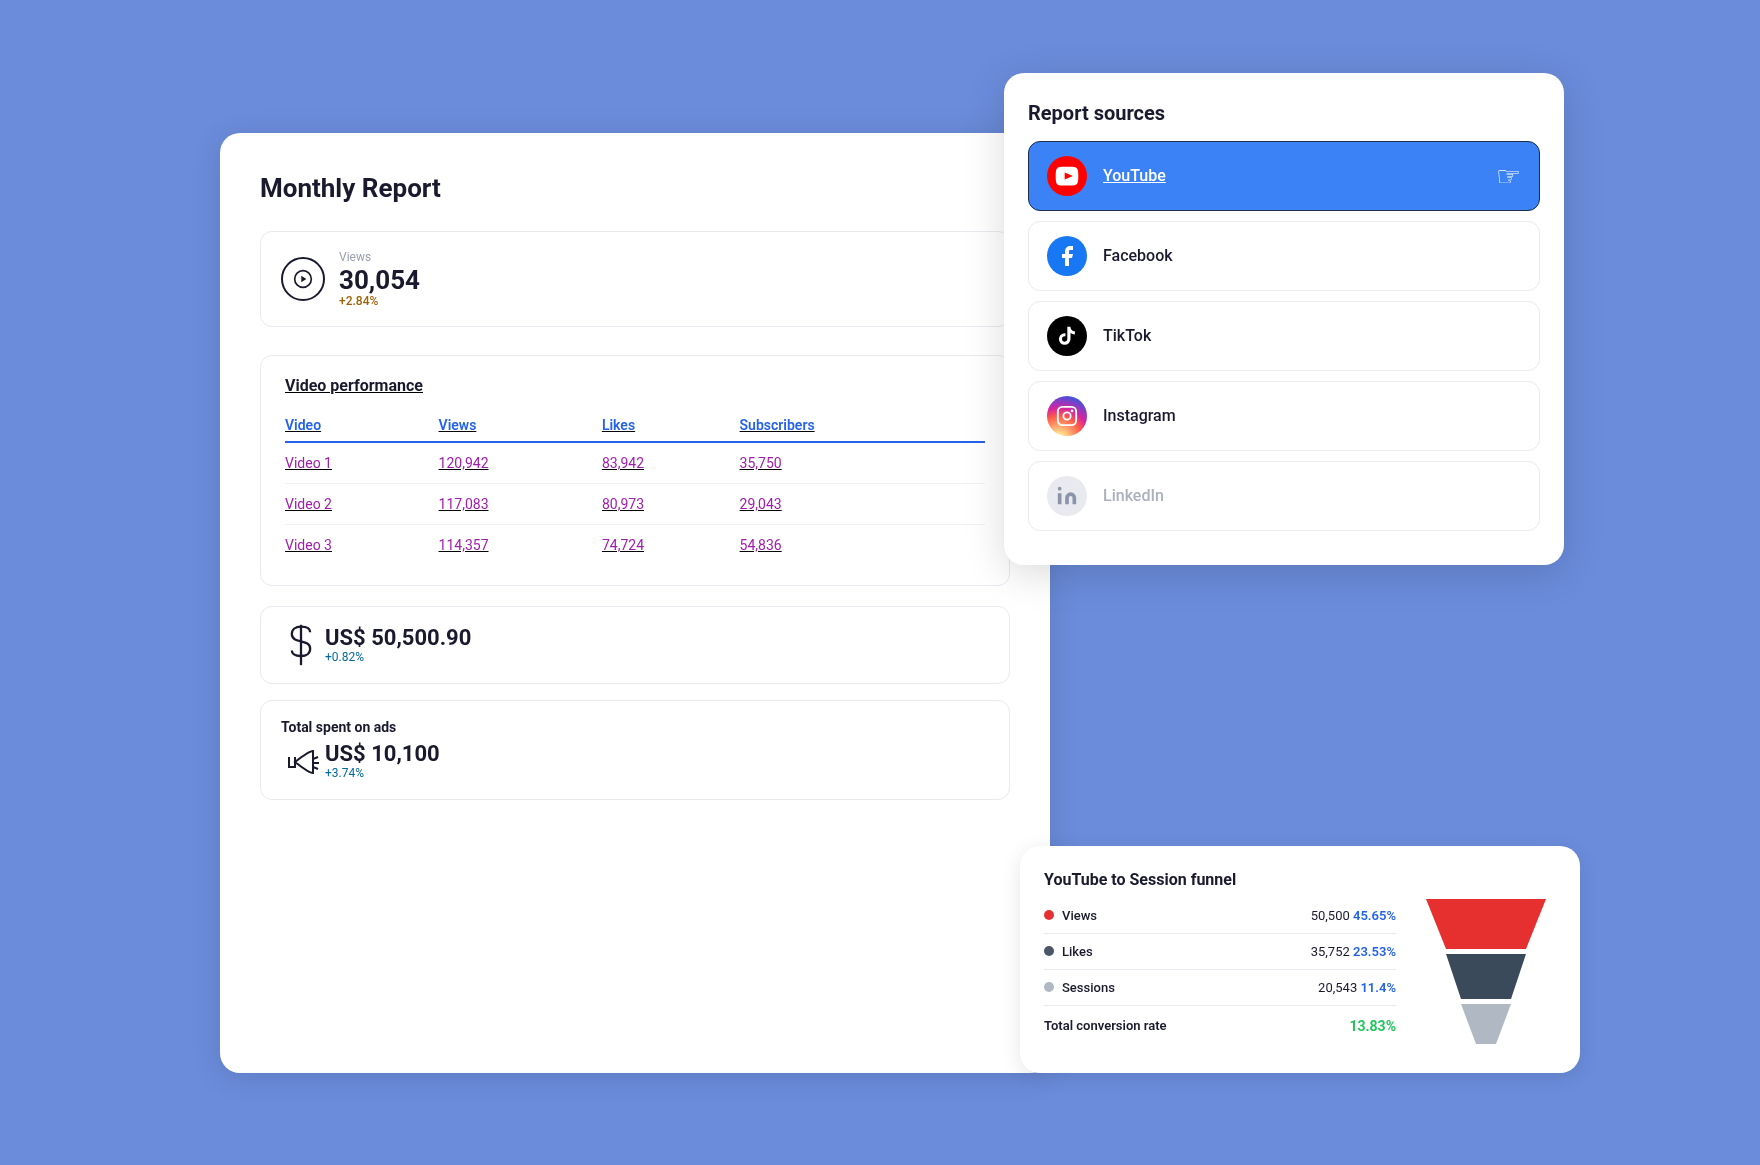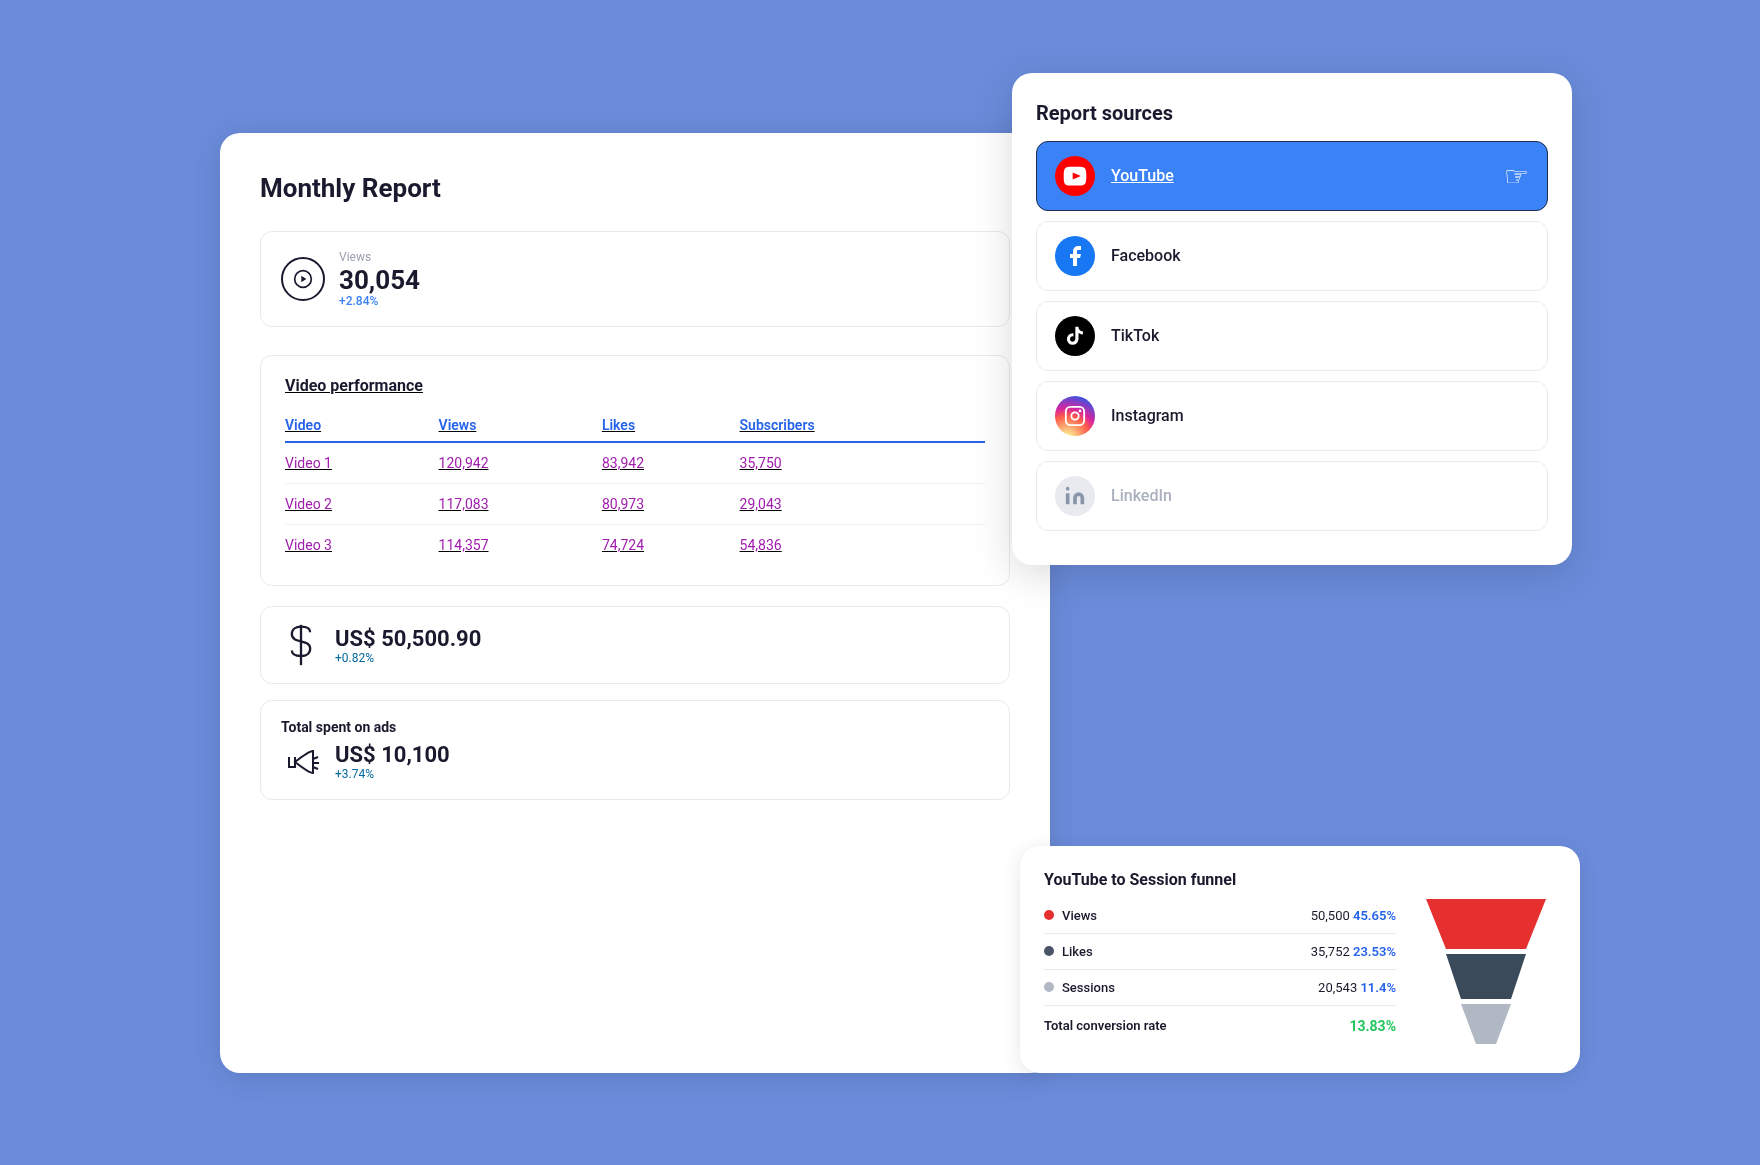--- a/index.html
+++ b/index.html
@@ -80,21 +80,21 @@
       margin-bottom: 2px;
     }
     .stat-value {
       font-size: 26px;
       font-weight: 700;
       color: #1a1a2e;
       line-height: 1.1;
     }
     .stat-change {
       font-size: 12px;
-      color: #3b82f6;
+      color: #a16207;
       font-weight: 500;
     }
     
     .section-title {
       font-size: 16px;
       font-weight: 700;
       color: #1a1a2e;
       margin-bottom: 14px;
     }
     .perf-card {
@@ -144,22 +144,21 @@
       flex-direction: column;
       gap: 6px;
     }
     .spend-card-title {
       font-size: 14px;
       font-weight: 700;
       color: #1a1a2e;
     }
     .spend-row {
       display: flex;
-      align-items: center;
-      gap: 14px;
+      gap: 4px;
     }
     .spend-icon {
       width: 40px;
       height: 40px;
       display: flex;
       align-items: center;
       justify-content: center;
       flex-shrink: 0;
     }
     .spend-value {
@@ -169,21 +168,21 @@
     }
     .spend-change {
       font-size: 12px;
       color: #0369a1;
     }
 
     
     .report-sources-panel {
       position: absolute;
       top: 20px;
-      right: 8px;
+      right: 16px;
       width: 560px;
       background: #fff;
       border-radius: 20px;
       box-shadow: 0 8px 40px rgba(0,0,0,0.15);
       padding: 28px 24px 24px 24px;
       z-index: 10;
     }
     .report-sources-title {
       font-size: 20px;
       font-weight: 700;

